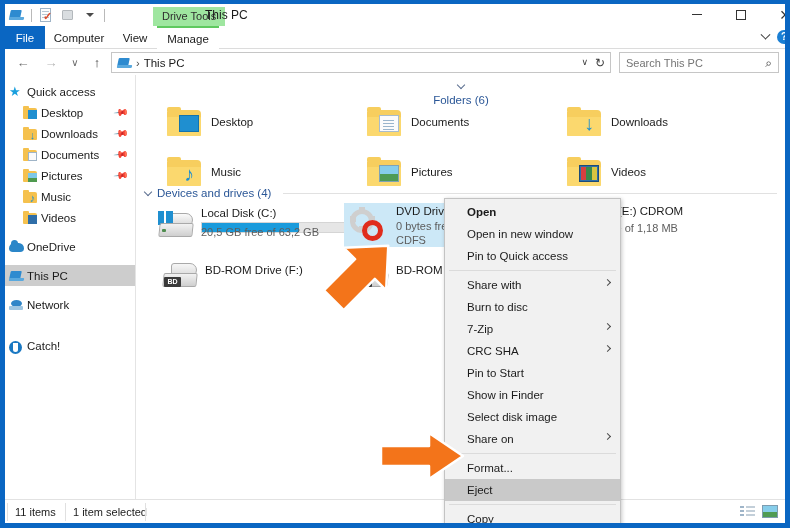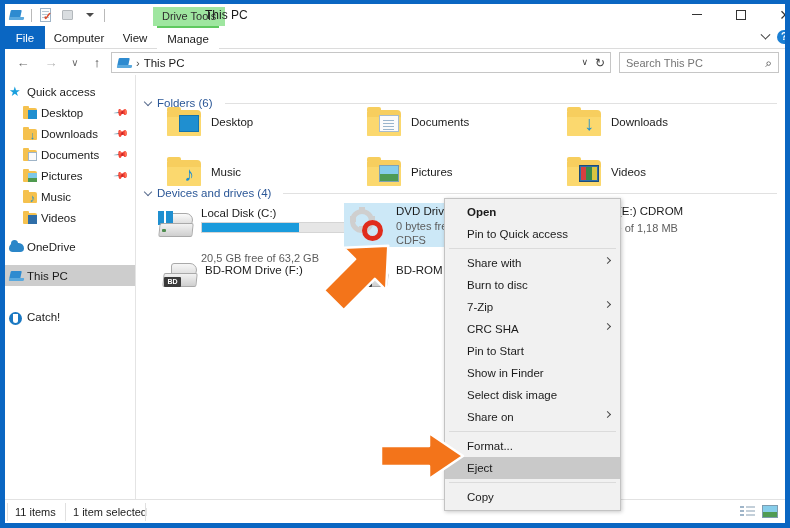--- a/index.html
+++ b/index.html
@@ -472,32 +472,41 @@
         <span>OneDrive</span>
       </div>
 
       <div class="nav-item selected" style="margin-top:8px;">
         <span class="nav-ico">
           <span class="pc-glyph"><span class="scr"></span><span class="base"></span></span>
         </span>
         <span>This PC</span>
       </div>
 
+      <div class="nav-item" style="margin-top:8px;">
+        <span class="nav-ico">
+          <span class="ic-net">
+                <span class="g"></span>
+                <span class="b"></span>
+              </span>
+        </span>
+        <span>Network</span>
+      </div>
 
       <div class="nav-item" style="margin-top:20px;">
         <span class="nav-ico">
               <span class="ic-catch"></span>
             </span>
         <span>Catch!</span>
       </div>
     </div>
 
     <div id="content">
 
-      <div class="group-header" style="top:22px;">
+      <div class="group-header" style="top:10px;flex-direction:column;">
         <span class="group-chev"></span>
         <span>Folders (6)</span>
         <span class="group-line"></span>
       </div>
 
       <div class="tile folder" style="left:22px; top:26px;">
         <span class="f-ico">
           <span class="f-back"></span>
               <span class="f-badge bd-desktop"></span>
               <span class="f-front"></span>
@@ -560,21 +569,21 @@
         <span class="d-ico">
           <span class="hdd-top"></span>
               <span class="win-logo"></span>
           <span class="hdd-body"></span>
               <span class="hdd-led"></span>
         </span>
         <span class="d-title">Local Disk (C:)</span>
         <span class="bar-track">
           <span class="bar-fill" id="c-bar" style="width: 68%; background: rgb(26, 155, 220);"></span>
         </span>
-        <span class="d-sub" style="top:47px;">20,5 GB free of 63,2 GB</span>
+        <span class="d-sub" style="top:21px;">20,5 GB free of 63,2 GB</span>
       </div>
 
       <div class="drive selected" style="left:207px; top:128px; width:200px; height:44px;">
         <span class="disc-ico">
           <span class="gear"></span>
           <span class="gear-tooth" style="left:9px;top:0px;"></span>
           <span class="gear-tooth" style="left:0px;top:9px;"></span>
           <span class="gear-tooth" style="left:19px;top:9px;"></span>
           <span class="gear-tooth" style="left:9px;top:19px;"></span>
           <span class="disc2"></span>
@@ -613,20 +622,21 @@
           <span class="bd-label">BD</span>
         </span>
         <span class="d-title" style="top:9px;">BD-ROM Dr</span>
       </div>
 
     </div>
   </div>
 
   <div id="ctxmenu">
     <div class="mi bold">Open</div>
+    <div class="mi">Open in new window</div>
     <div class="mi">Pin to Quick access</div>
     <div class="msep"></div>
     <div class="mi">
       <span>Share with</span>
       <span class="arrow"></span>
     </div>
     <div class="mi">Burn to disc</div>
     <div class="mi">
       <span>7-Zip</span>
       <span class="arrow"></span>

